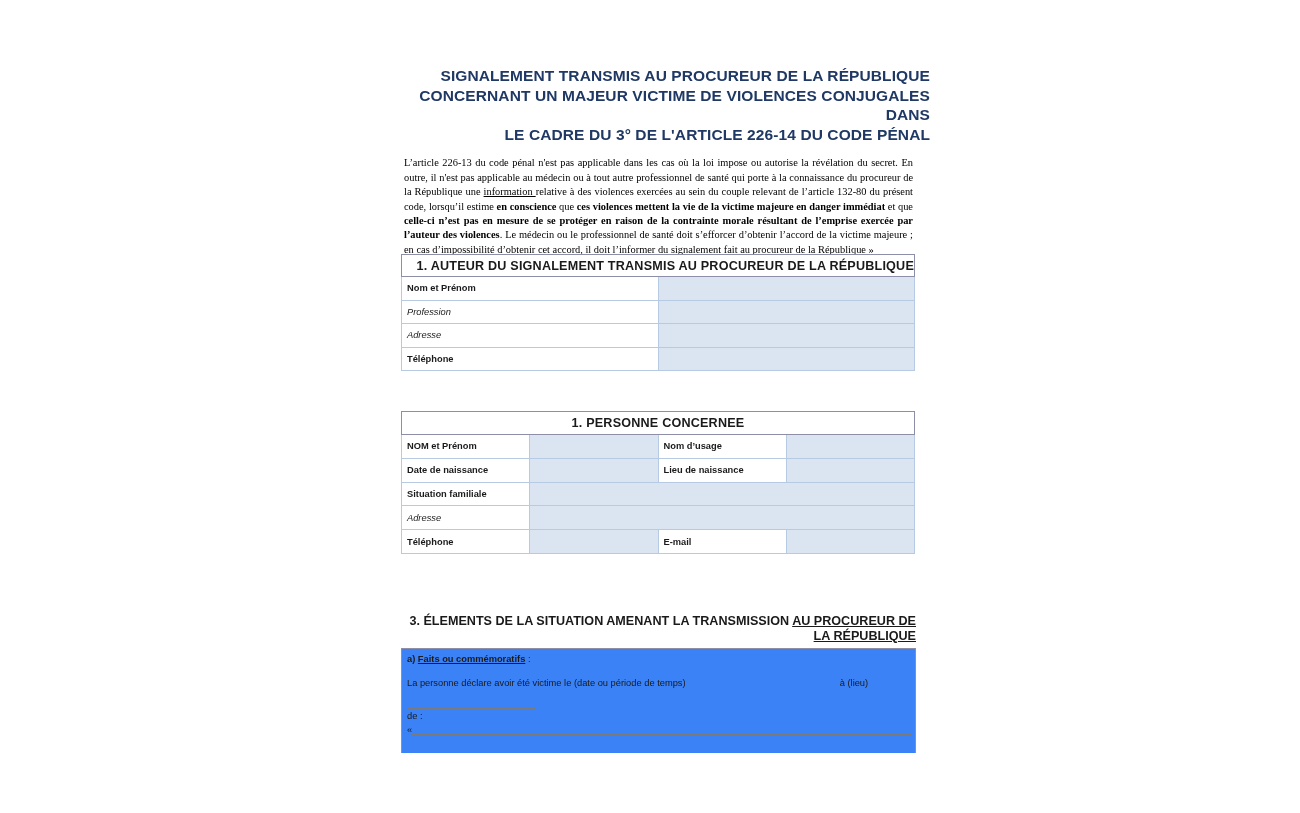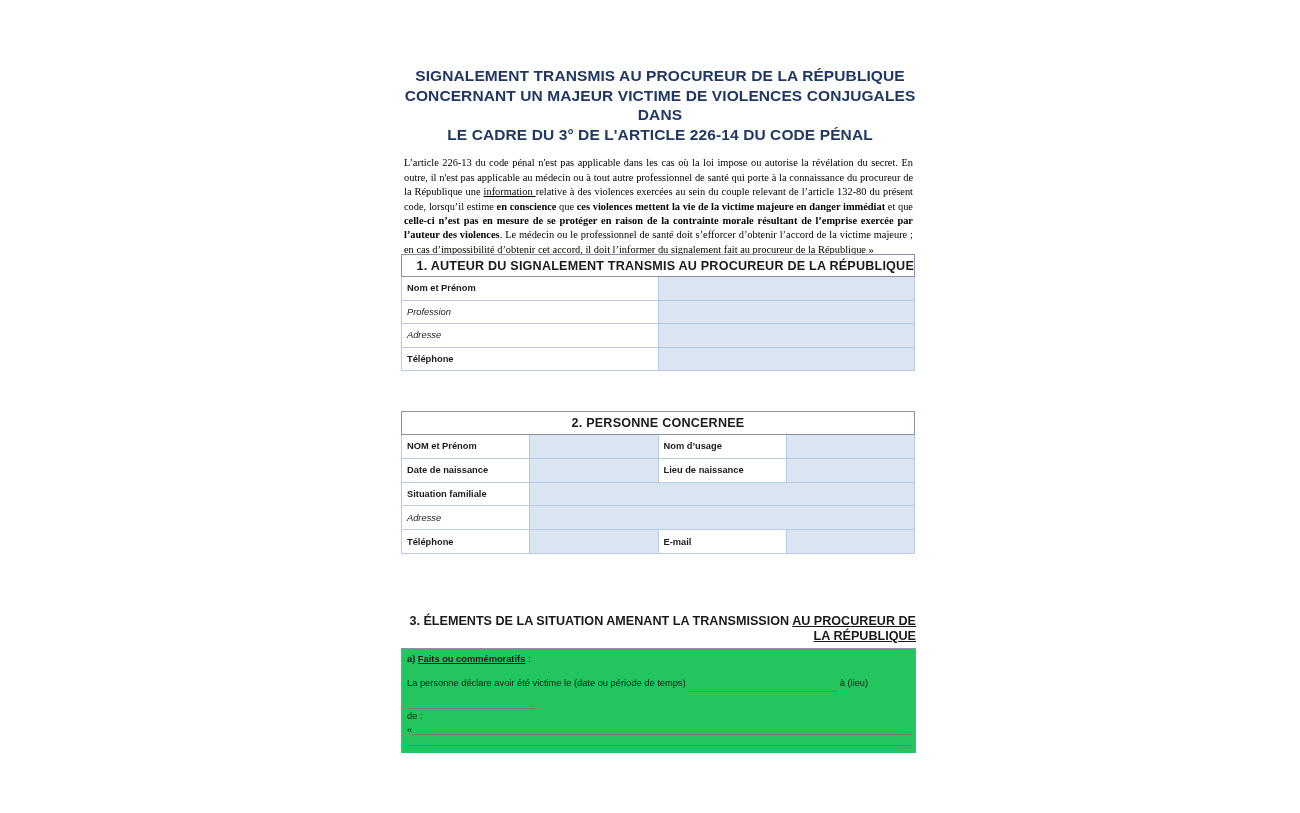--- a/index.html
+++ b/index.html
@@ -24,21 +24,21 @@
     height: 813px;
     background: #ffffff;
   }
 
   
   .doc-title {
     position: absolute;
     left: 390px;
     top: 66px;
     width: 540px;
-    text-align: center;
+    text-align: right;
     color: #1f3864;
     font-weight: bold;
     font-size: 15.5px;
     line-height: 19.6px;
     letter-spacing: 0.1px;
   }
   .doc-title .tl { display: block; }
 
   
   .intro {
@@ -149,21 +149,21 @@
   .sec3-title .u { text-decoration: underline; }
 
   .sec3-box {
     position: absolute;
     left: 401px;
     top: 648px;
     width: 515px;
     height: 105px;
     border: 1px solid #8d8fa8;
     border-bottom: none;
-    background: #22c55e;
+    background: #3b82f6;
     box-sizing: border-box;
     overflow: hidden;
     padding-left: 30px;
   }
   .sec3-a {
     position: absolute;
     left: 5px;
     top: 5px;
     font-size: 9.3px;
     font-weight: bold;
@@ -253,21 +253,21 @@
       <tr>
         <td class="lbl">Téléphone</td>
         <td class="fill"></td>
       </tr>
     </tbody>
   </table>
 
   <table class="sec-table" id="section2">
     <tbody>
       <tr>
-        <td class="sec-head" colspan="4">2. PERSONNE CONCERNEE</td>
+        <td class="sec-head" colspan="4">1. PERSONNE CONCERNEE</td>
       </tr>
       <tr>
         <td class="lbl" style="width:128px">NOM et Prénom</td>
         <td class="fill" style="width:128px"></td>
         <td class="lbl" style="width:137px">Nom d’usage</td>
         <td class="fill"></td>
       </tr>
       <tr>
         <td class="lbl">Date de naissance</td>
         <td class="fill"></td>

